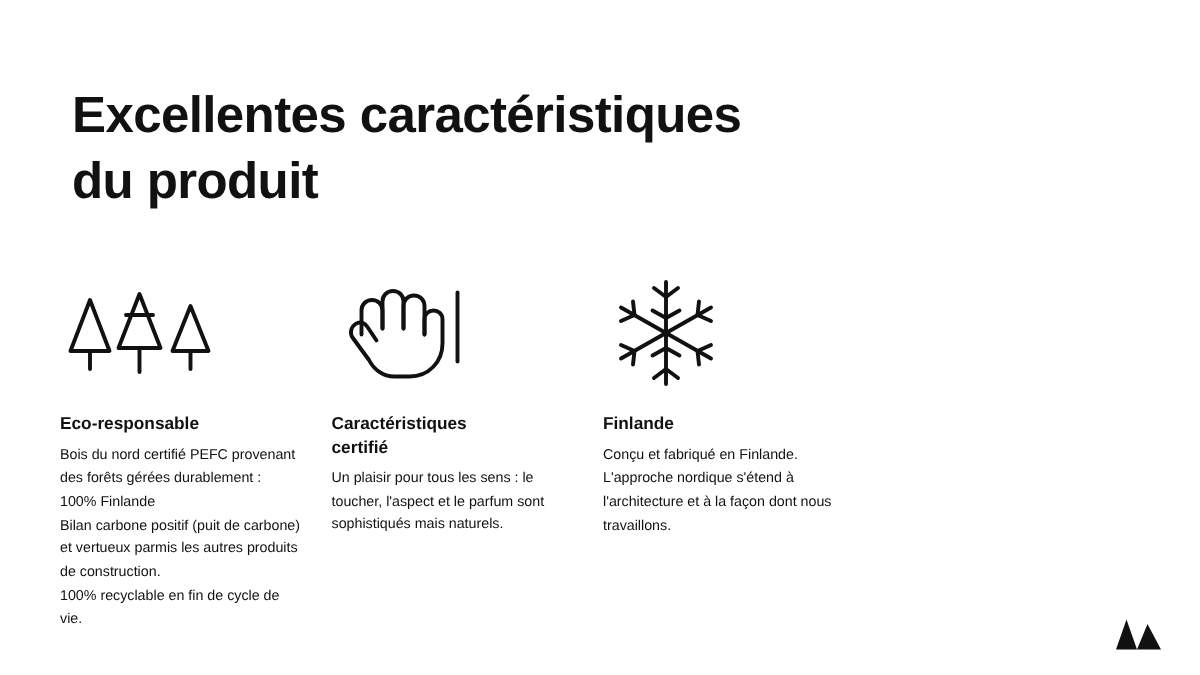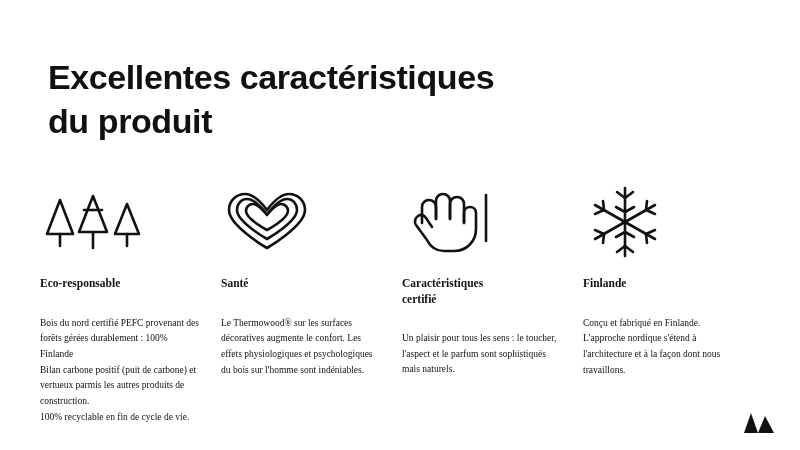--- a/index.html
+++ b/index.html
@@ -35,21 +35,20 @@
   }
   .columns {
     position: absolute;
     left: 40px;
     top: 186px;
     width: 724px;
     display: flex;
     flex-direction: row;
     align-items: flex-start;
     justify-content: flex-start;
-    font-family: Liberation Serif, serif;
   }
   .col {
     width: 181px;
     box-sizing: border-box;
     padding-right: 20px;
   }
   .icon-wrap {
     height: 72px;
     display: flex;
     align-items: center;
@@ -57,21 +56,21 @@
   }
   .col-heading {
     margin-top: 18px;
     font-size: 11.5px;
     font-weight: bold;
     line-height: 1.35;
     color: #111111;
     white-space: pre-line;
   }
   .col-body {
-    margin-top: 24px;
+    margin-top: 4px;
     font-size: 9.5px;
     line-height: 1.65;
     color: #111111;
     white-space: pre-line;
   }
   .logo {
     position: absolute;
     right: 24px;
     bottom: 16px;
     width: 34px;
@@ -103,31 +102,20 @@
           <path d="M87 14 L99 44 L75 44 Z"></path>
           <path d="M87 44 L87 56"></path>
         </svg>
       </div>
       <div class="col-heading">Eco-responsable</div>
       <div class="col-body">Bois du nord certifié PEFC provenant des forêts gérées durablement : 100% Finlande
 Bilan carbone positif (puit de carbone) et vertueux parmis les autres produits de construction.
 100% recyclable en fin de cycle de vie.</div>
     </div>
 
-    <div class="col">
-      <div class="icon-wrap">
-        <svg width="92" height="64" viewBox="0 0 92 64" fill="none" stroke="#111111" stroke-width="2.6" stroke-linejoin="round" stroke-linecap="round">
-          <path d="M46 58 C46 58 8 36 8 20 C8 10 16 4 24 4 C33 4 40 12 46 20 C52 12 59 4 68 4 C76 4 84 10 84 20 C84 36 46 58 46 58 Z"></path>
-          <path d="M46 49 C46 49 16 32 16 20 C16 13 21 9 26 9 C33 9 40 17 46 24 C52 17 59 9 66 9 C71 9 76 13 76 20 C76 32 46 49 46 49 Z"></path>
-          <path d="M46 40 C46 40 25 29 25 21 C25 17 28 14 32 14 C37 14 42 20 46 25 C50 20 55 14 60 14 C64 14 67 17 67 21 C67 29 46 40 46 40 Z"></path>
-        </svg>
-      </div>
-      <div class="col-heading">Santé</div>
-      <div class="col-body">Le Thermowood® sur les surfaces décoratives augmente le confort. Les effets physiologiques et psychologiques du bois sur l'homme sont indéniables.</div>
-    </div>
 
     <div class="col">
       <div class="icon-wrap">
         <svg width="86" height="66" viewBox="0 0 86 66" fill="none" stroke="#111111" stroke-width="2.6" stroke-linejoin="round" stroke-linecap="round">
           <path d="M20 34 L20 18 C20 14 23 11 27 11 C31 11 34 14 34 18 L34 30"></path>
           <path d="M34 30 L34 12 C34 8 37 5 41 5 C45 5 48 8 48 12 L48 30"></path>
           <path d="M48 30 L48 15 C48 11 51 8 55 8 C59 8 62 11 62 15 L62 34"></path>
           <path d="M62 34 L62 24 C62 20 65 18 68 18 C71 18 74 20 74 24 L74 40 C74 52 65 62 52 62 L42 62 C34 62 28 57 25 51 L14 36 C12 33 13 29 16 27 C19 25 22 26 24 29 L30 38"></path>
           <path d="M84 6 L84 52"></path>
         </svg>

